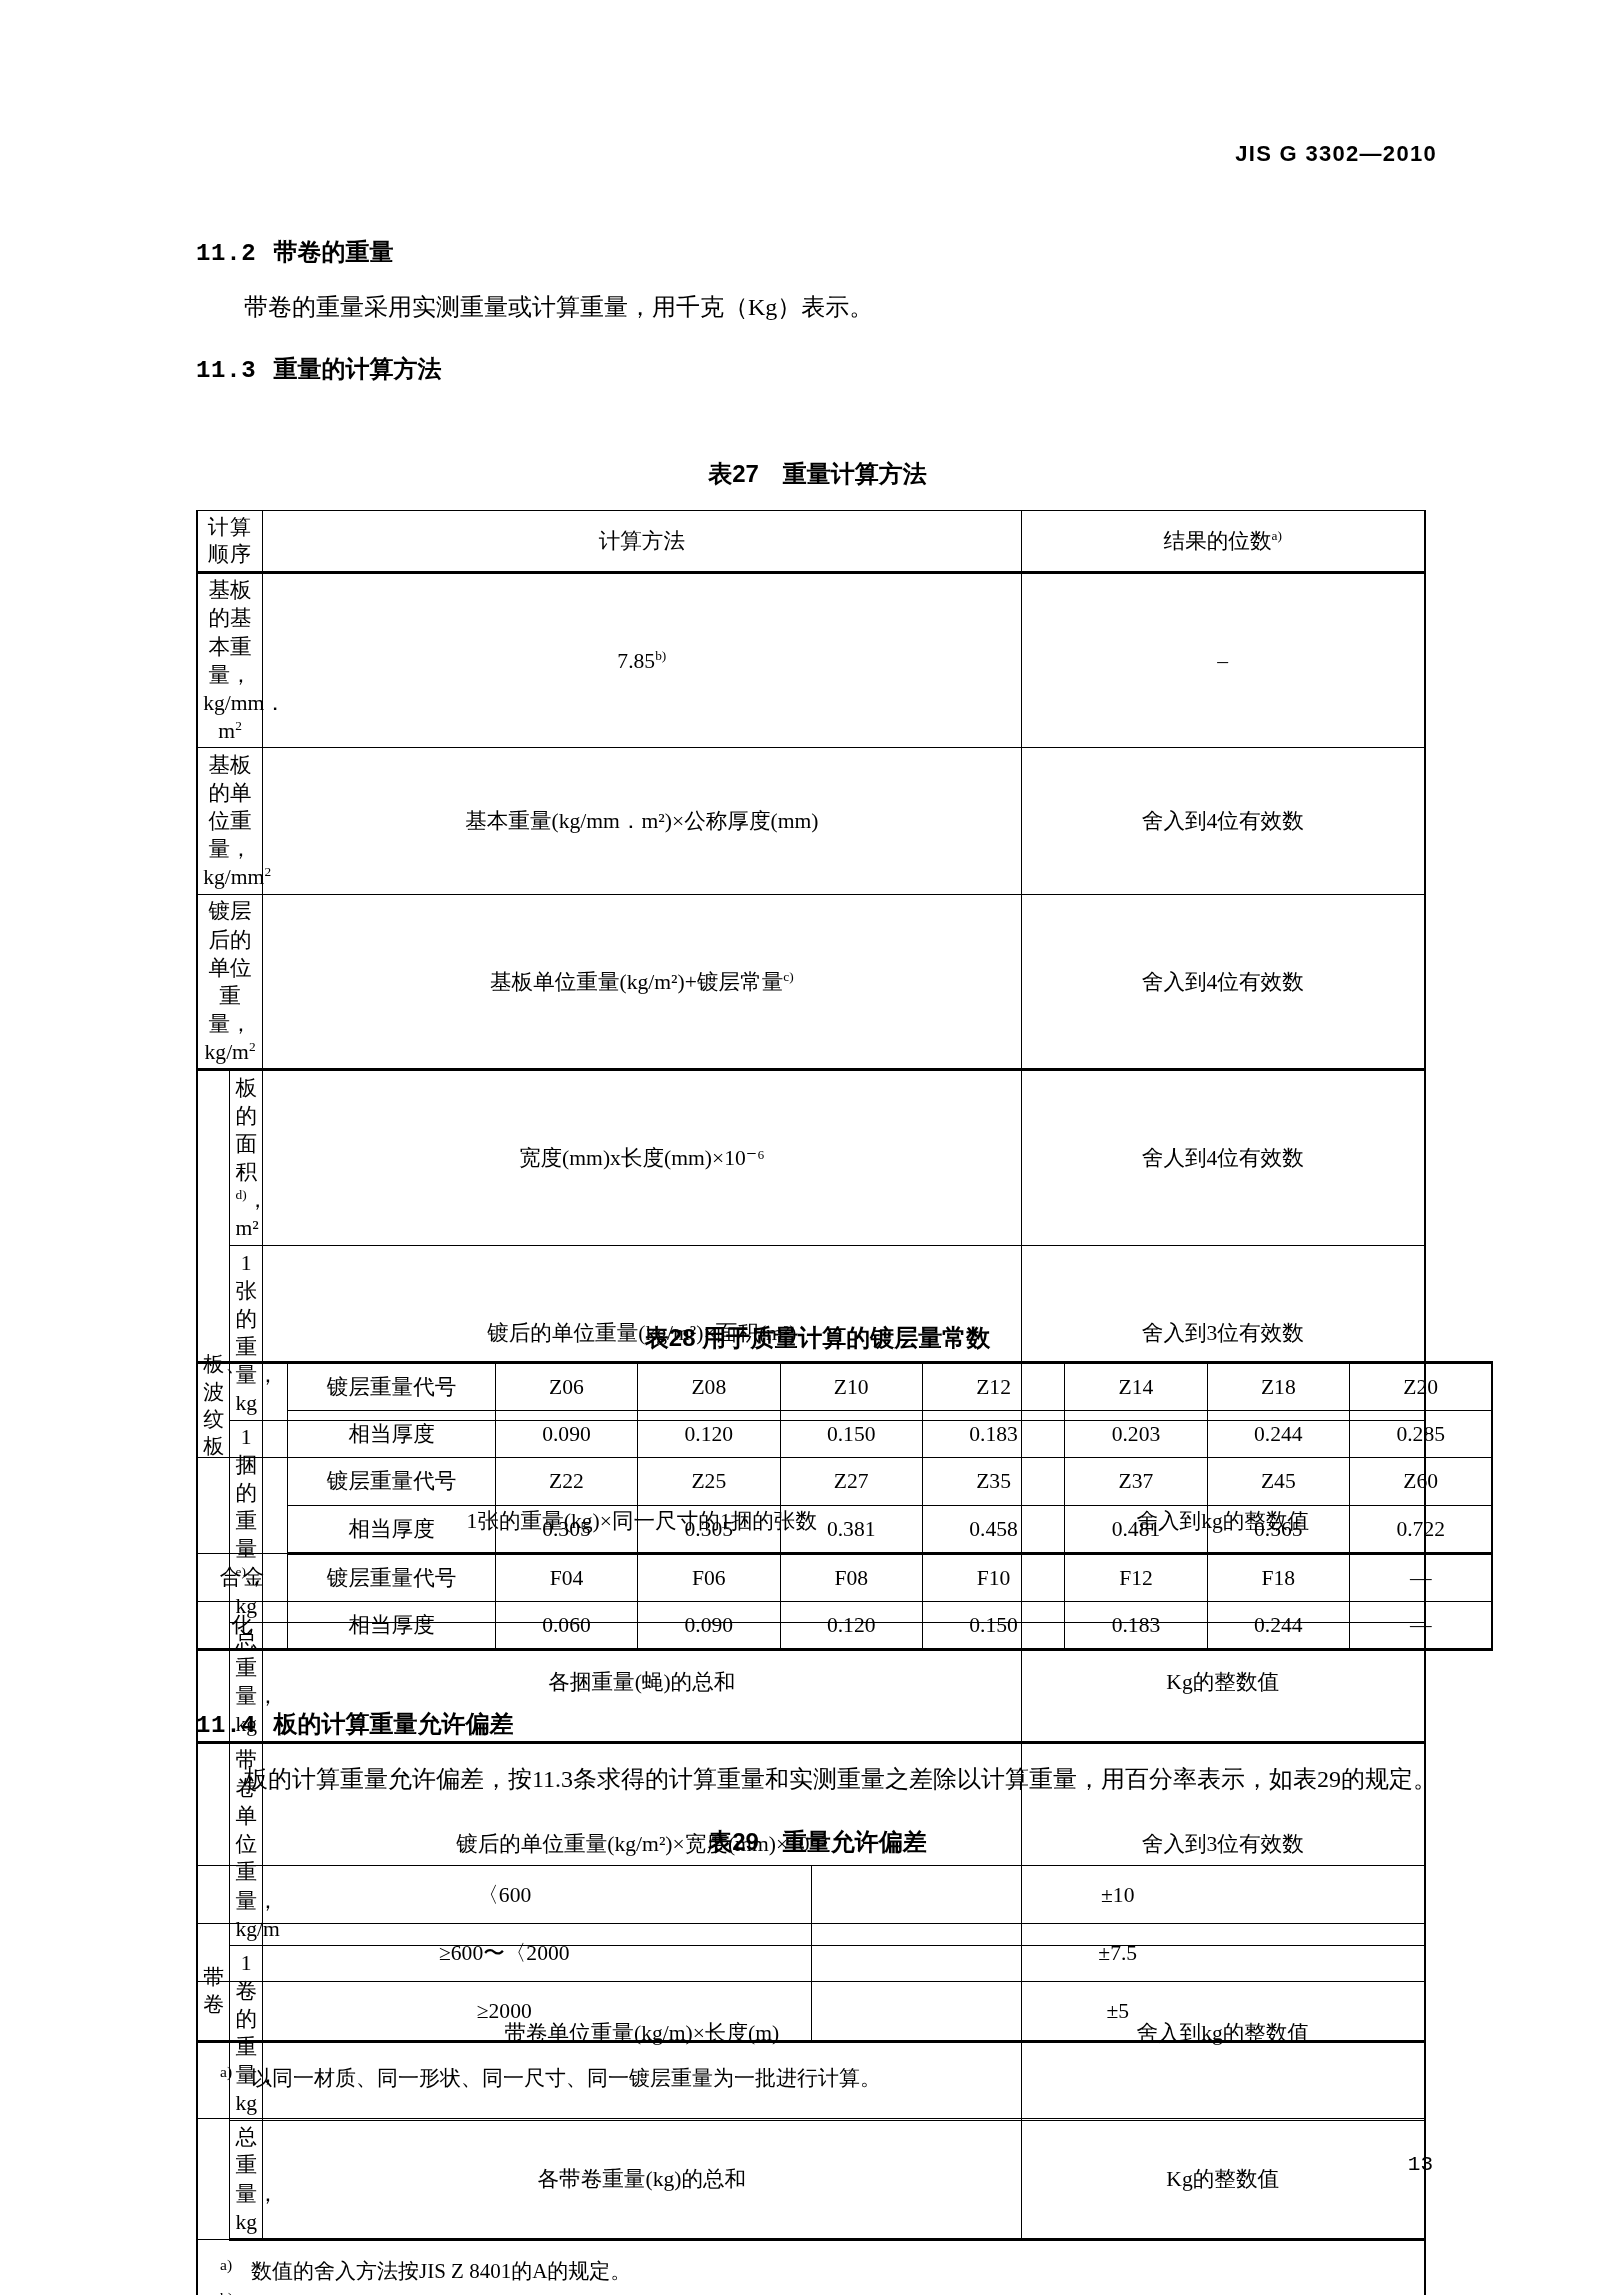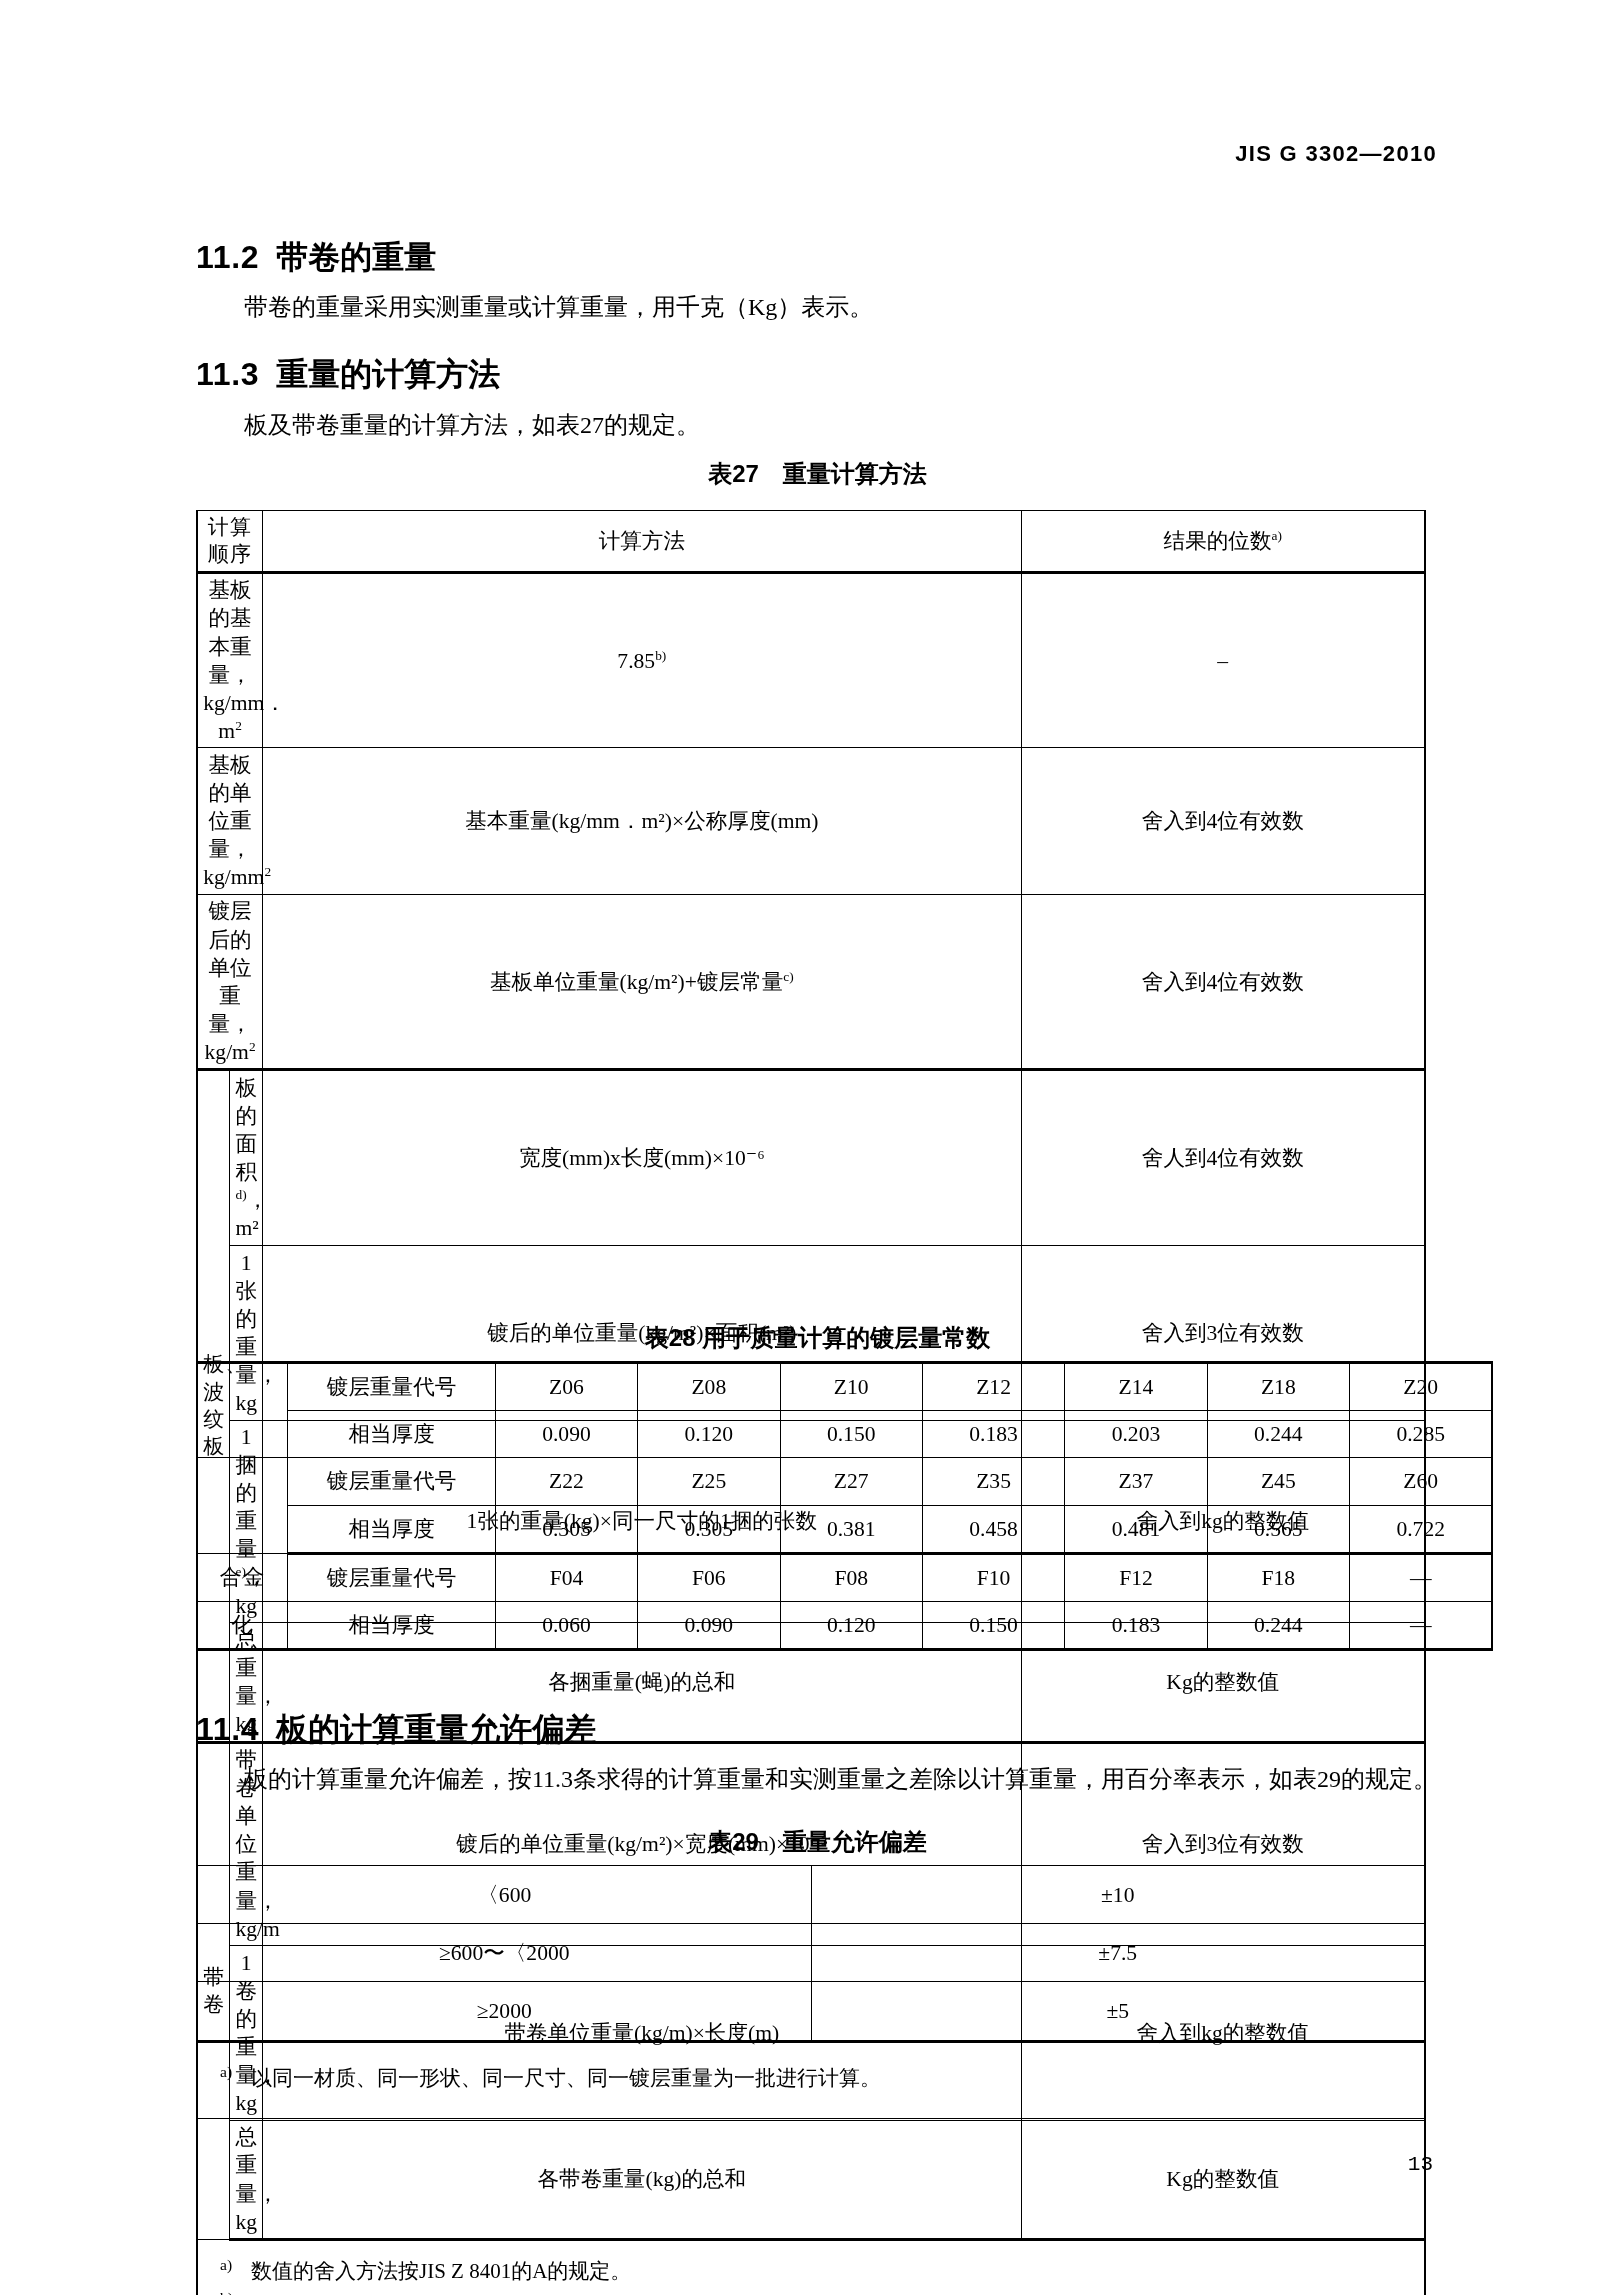--- a/index.html
+++ b/index.html
@@ -14,22 +14,22 @@
 
   
   .hdr {
     position:absolute; top:141px; right:186px;
     font-family:"Liberation Sans","DejaVu Sans",sans-serif;
     font-weight:bold; font-size:22px; letter-spacing:1.3px;
   }
 
   
   .clause {
-    font-family:Liberation Sans, sans-serif;
-    font-weight:bold; font-size:32px;
+    font-family:Liberation Mono, monospace;
+    font-weight:bold; font-size:24px;
     letter-spacing:0px;
   }
   .clause .num { margin-right:17px; letter-spacing:0.7px; }
   .para {
     font-size:24px; line-height:1.62;
     text-indent:48px;
   }
 
   .sec1  { position:absolute; left:196px; top:236px; }
   .par1  { position:absolute; left:196px; top:288px; width:1243px; }
@@ -117,21 +117,20 @@
   <div class="hdr">JIS G 3302—2010</div>
 
   <div class="clause sec1">
     <span class="num">11.2</span><span>带卷的重量</span>
   </div>
   <div class="para par1">带卷的重量采用实测重量或计算重量，用千克（Kg）表示。</div>
 
   <div class="clause sec2">
     <span class="num">11.3</span><span>重量的计算方法</span>
   </div>
-  <div class="para par2">板及带卷重量的计算方法，如表27的规定。</div>
 
   <div class="tbl-title t27-title">表27　重量计算方法</div>
 
   <table class="tbl" id="table27">
     <tbody>
         <tr class="thick-b">
       <td class="t27-side outer-l" colspan="2">计算顺序</td>
       <td class="t27-c2">计算方法</td>
       <td class="t27-c3 outer-r"><span>结果的位数</span><sup>a)</sup></td>
     </tr>

